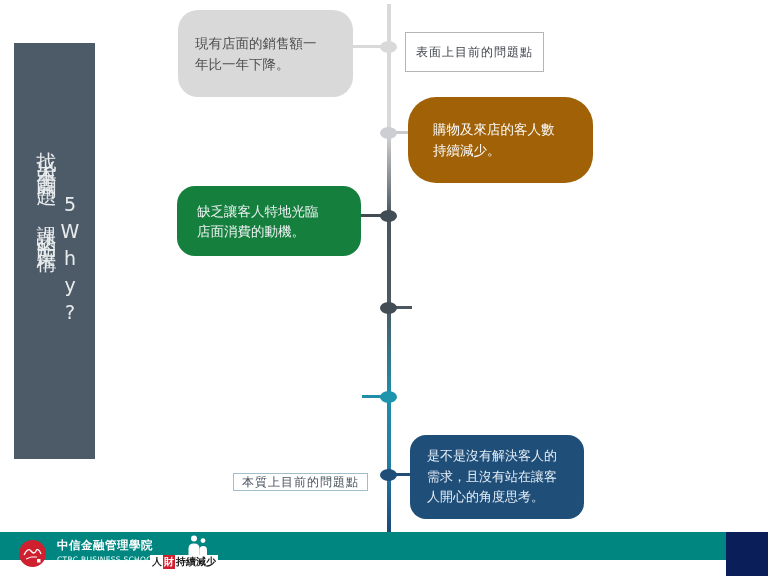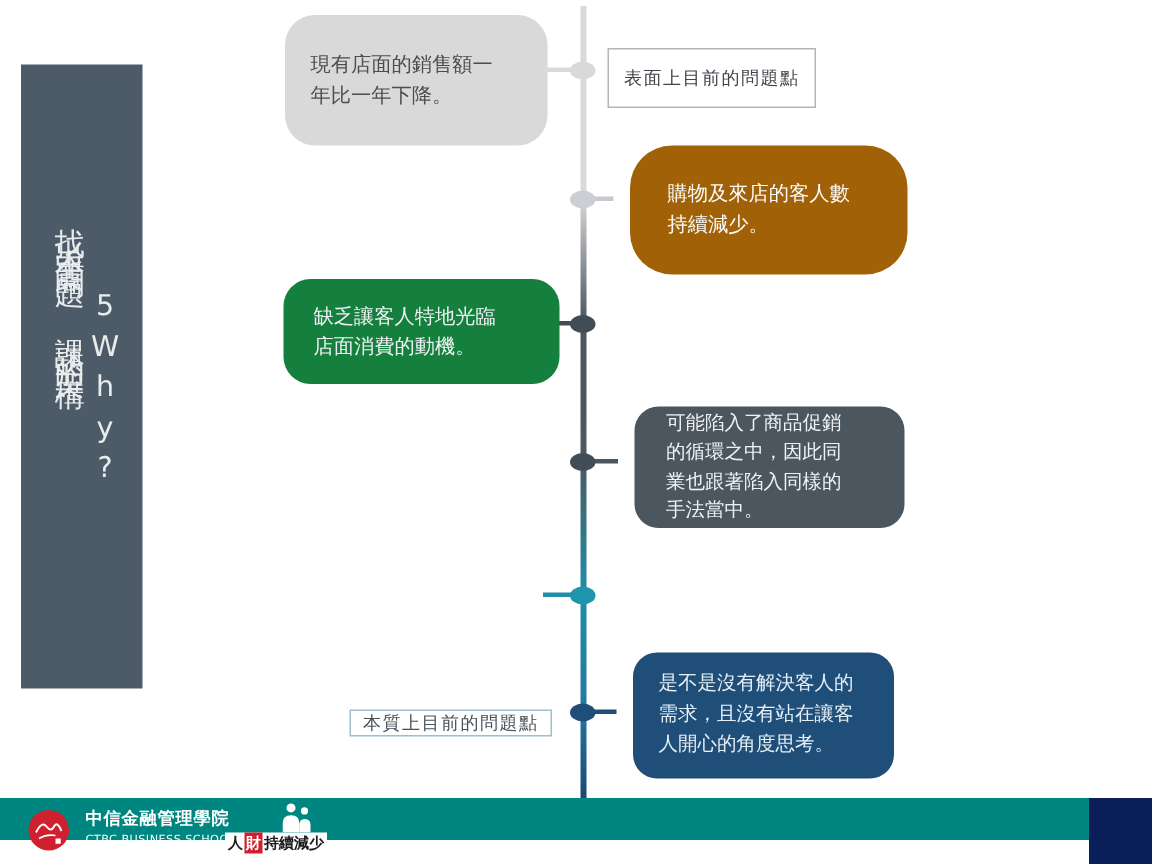--- a/index.html
+++ b/index.html
@@ -28,21 +28,21 @@
   .d6 { top:469px; background:#1f4e79; }
   .conn { position:absolute; height:3px; }
   .c1 { left:350px; top:45px;  width:38px; background:#d9d9d9; }
   .c2 { left:390px; top:131px; width:19px; background:#c9c9ce; }
   .c3 { left:359px; top:214px; width:29px; background:#414c55; }
   .c4 { left:390px; top:306px; width:22px; background:#4b565f; }
   .c5 { left:362px; top:395px; width:26px; background:#1f8ea8; }
   .c6 { left:390px; top:473px; width:21px; background:#1f4e79; }
 
   
-  .node { position:absolute; display:flex; align-items:center; white-space:pre-line;margin-left:12px; }
+  .node { position:absolute; display:flex; align-items:center; white-space:pre-line; }
   .n1 { left:178px; top:10px;  width:175px; height:87px; border-radius:20px; background:#d9d9d9;
         color:#4d4d4d; font-size:13.5px; line-height:21px;   padding-left:17px; }
   .n2 { left:408px; top:97px;  width:185px; height:86px; border-radius:28px; background:#a16207;
         color:#fafafa; font-size:13.5px; line-height:21px;   padding-left:25px; }
   .n3 { left:177px; top:186px; width:184px; height:70px; border-radius:18px; background:#15803d;
         color:#eef1f3; font-size:13.5px; line-height:20.5px; padding-left:20px; }
   .n4 { left:411px; top:271px; width:180px; height:81px; border-radius:16px; background:#4b565f;
         color:#eef1f3; font-size:13px;   line-height:19.5px; padding-left:21px; }
   .n5 { left:178px; top:353px; width:186px; height:81px; border-radius:16px; background:#1f8ea8;
         color:#f2fbfd; font-size:12.5px; line-height:19.5px; padding-left:14px; }
@@ -96,24 +96,20 @@
 
   <div class="tag tag1">表面上目前的問題點</div>
   <div class="tag tag2">本質上目前的問題點</div>
 
   <div class="node n1">現有店面的銷售額一
 年比一年下降。</div>
   <div class="node n2">購物及來店的客人數
 持續減少。</div>
   <div class="node n3">缺乏讓客人特地光臨
 店面消費的動機。</div>
-  <div class="node n4">可能陷入了商品促銷
-的循環之中，因此同
-業也跟著陷入同樣的
-手法當中。</div>
   <div class="node n6">是不是沒有解決客人的
 需求，且沒有站在讓客
 人開心的角度思考。</div>
 
   <div class="footer">
     <div class="logo-circle">
       <svg width="27" height="27" viewBox="0 0 27 27">
         <path d="M5 15 q4-8 7-4 t5 0 t5 3" stroke="#ffffff" fill="none" stroke-width="1.3"></path>
         <path d="M7 19 q5-3 11-2" stroke="#ffffff" fill="none" stroke-width="1"></path>
         <rect x="18" y="19" width="3.5" height="3.5" fill="#ffffff"></rect>

